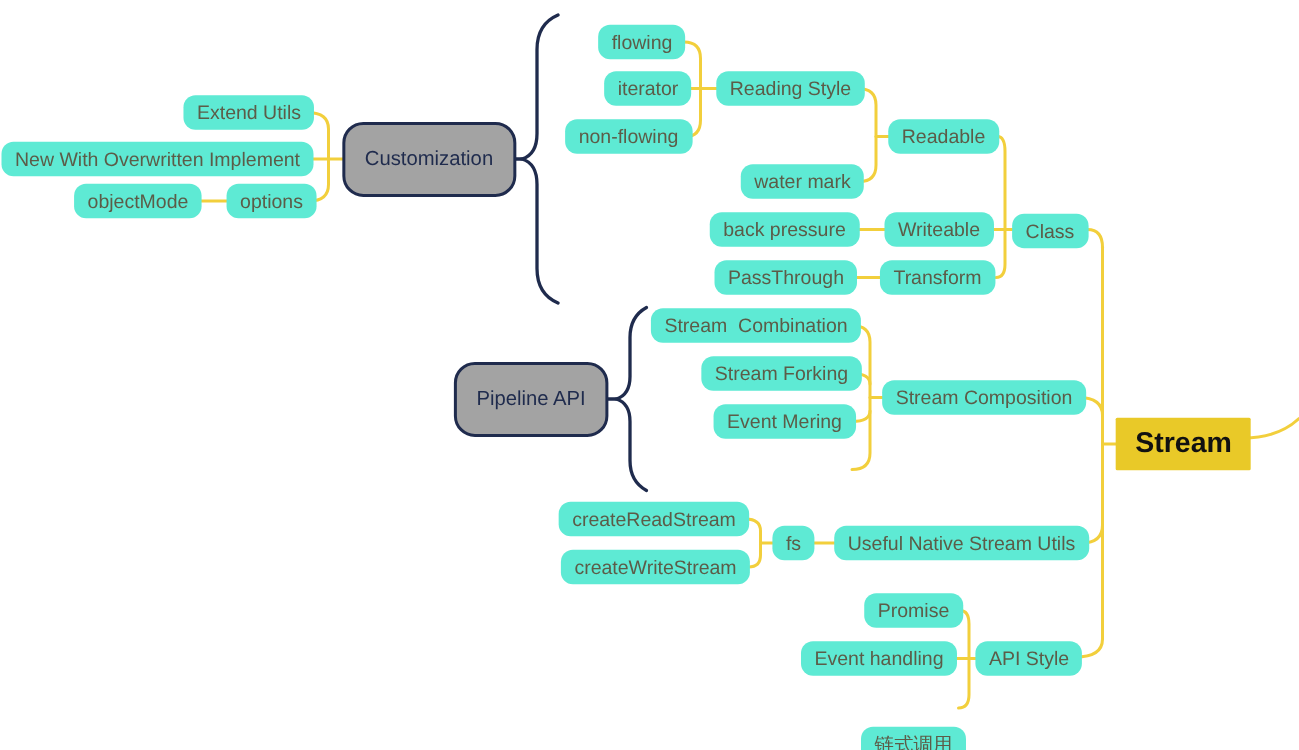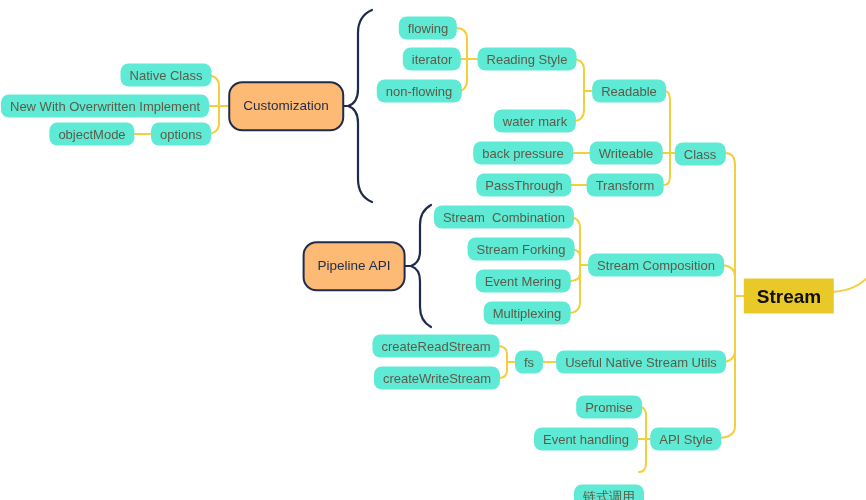--- a/index.html
+++ b/index.html
@@ -19,21 +19,21 @@
   }
   .child{
     background:#5eead4;
     color:#5C5C48;
     font-size:13px;
     line-height:1;
     padding:5px 9px;
     border-radius:8px;
   }
   .outline{
-    background:#fdba74;
+    background:#a3a3a3;
     color:#1F2B4D;
     border:2px solid #1F2B4D;
     font-size:13.5px;
     line-height:1;
     padding:16px 13px;
     border-radius:14px;
   }
   .root{
     background:#E9C928;
     color:#111111;
@@ -91,21 +91,21 @@
     </g>
 
     <g stroke="#1F2B4D" stroke-width="2.2" fill="none" stroke-linecap="round">
       <path d="M372 10 Q358 16 358 33 L358 89 Q358 103 348 106 Q358 109 358 123 L358 179 Q358 196 372 202"></path>
       <path d="M342 106 L348 106"></path>
       <path d="M431 205 Q420 211 420 225 L420 251 Q420 263 411 266 Q420 269 420 281 L420 307 Q420 321 431 327"></path>
       <path d="M405 266 L411 266"></path>
     </g>
   </svg>
 
-  <div class="node child" style="left:166px;top:75px">Native Class</div>
+  <div class="node child" style="left:166px;top:75px">Extend Utils</div>
   <div class="node child" style="left:105px;top:106px">New With Overwritten Implement</div>
   <div class="node child" style="left:92px;top:134px">objectMode</div>
   <div class="node child" style="left:181px;top:134px">options</div>
   <div class="node outline" style="left:286px;top:106px">Customization</div>
 
   <div class="node child" style="left:428px;top:28px">flowing</div>
   <div class="node child" style="left:432px;top:59px">iterator</div>
   <div class="node child" style="left:527px;top:59px">Reading Style</div>
   <div class="node child" style="left:419px;top:91px">non-flowing</div>
   <div class="node child" style="left:629px;top:91px">Readable</div>
@@ -114,21 +114,20 @@
   <div class="node child" style="left:626px;top:153px">Writeable</div>
   <div class="node child" style="left:700px;top:154px">Class</div>
   <div class="node child" style="left:524px;top:185px">PassThrough</div>
   <div class="node child" style="left:625px;top:185px">Transform</div>
 
   <div class="node child" style="left:521px;top:249px">Stream Forking</div>
   <div class="node child" style="left:504px;top:217px">Stream  Combination</div>
   <div class="node outline" style="left:354px;top:266px">Pipeline API</div>
   <div class="node child" style="left:523px;top:281px">Event Mering</div>
   <div class="node child" style="left:656px;top:265px">Stream Composition</div>
-  <div class="node child" style="left:527px;top:313px">Multiplexing</div>
 
   <div class="node child" style="left:436px;top:346px">createReadStream</div>
   <div class="node child" style="left:529px;top:362px">fs</div>
   <div class="node child" style="left:641px;top:362px">Useful Native Stream Utils</div>
   <div class="node child" style="left:437px;top:378px">createWriteStream</div>
 
   <div class="node child" style="left:609px;top:407px">Promise</div>
   <div class="node child" style="left:586px;top:439px">Event handling</div>
   <div class="node child" style="left:686px;top:439px">API Style</div>
   <div class="node child" style="left:609px;top:496px">链式调用</div>

